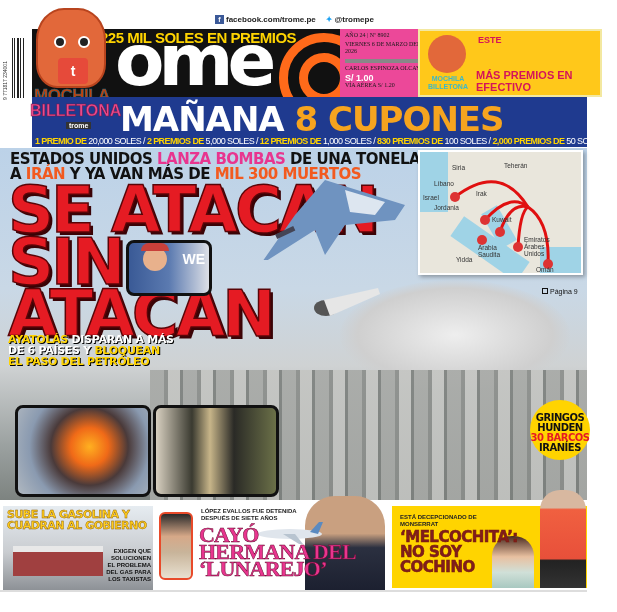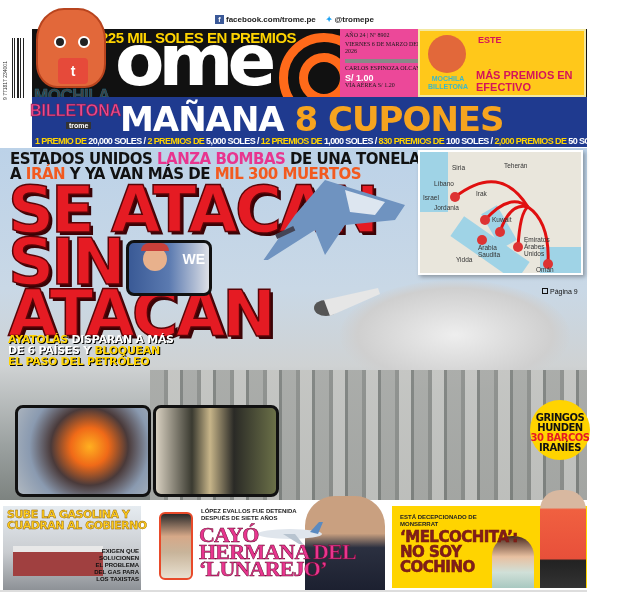--- a/index.html
+++ b/index.html
@@ -13,38 +13,38 @@
 .fb{display:inline-block;width:9px;height:9px;background:#3b5998;color:#fff;font-size:7px;text-align:center;line-height:9px;margin-right:2px}
 .tw{color:#1da1f2;margin-right:2px}
 
 .masthead{left:32px;top:29px;width:555px;height:68px;background:#111}
 .premios{left:100px;top:29px;width:250px;font-size:15px;font-weight:900;color:#ffd400;letter-spacing:-0.5px}
 .logo{left:115px;top:24px;font-size:72px;font-weight:900;color:#fff;letter-spacing:-6px;line-height:1;font-family:"DejaVu Sans",sans-serif}
 .ring{left:265px;top:25px;width:75px;height:72px;overflow:hidden}
 .ring div{position:absolute;border-radius:50%;border:9px solid #ff6a1a}
 .orangebox{left:340px;top:29px;width:98px;height:68px;background:#ec4899;padding:3px 5px;color:#1a1a1a;font-family:"Liberation Serif",serif;font-size:6px;line-height:7px}
 .orangebox .price{font-family:"Liberation Sans",sans-serif;color:#fff;font-weight:bold;font-size:9px}
-.promo{left:418px;top:29px;width:168px;height:68px;background:#ffc81a;border:2px solid #f3e8a0}
+.promo{left:418px;top:29px;width:184px;height:68px;background:#ffc81a;border:2px solid #f3e8a0}
 .promo .este{left:58px;top:4px;font-size:9px;font-weight:900;color:#d4145a}
 .promo .year{left:56px;top:10px;font-size:26px;font-weight:900;color:#2a2080;letter-spacing:-1px}
 .promo .mas{left:56px;top:38px;font-size:11px;font-weight:900;color:#d4145a;line-height:12px}
 .mini-mascot{left:8px;top:4px;width:38px;height:38px;border-radius:50%;background:#e2683a}
 .mini-label{left:4px;top:44px;font-size:7px;font-weight:900;color:#3cb8c8;line-height:8px;text-align:center;width:48px}
 
 .mascot{left:36px;top:8px;width:70px;height:80px;border-radius:40% 40% 30% 30%;background:#e2683a;border:2px solid #b8441e}
 .mascot .eye{position:absolute;top:26px;width:12px;height:12px;border-radius:50%;background:#222;border:2px solid #fff}
 .mascot .pocket{position:absolute;left:20px;top:48px;width:30px;height:26px;background:#e64a3a;border-radius:4px;color:#fff;font-weight:bold;font-size:14px;text-align:center;line-height:26px}
-.mochila{left:34px;top:86px;font-size:17px;font-weight:900;color:#404040;-webkit-text-stroke:0.5px #1b6f8c;letter-spacing:-0.5px}
+.mochila{left:34px;top:86px;font-size:17px;font-weight:900;color:#c2410c;-webkit-text-stroke:0.5px #1b6f8c;letter-spacing:-0.5px}
 .billetona{left:30px;top:102px;font-size:16px;font-weight:900;color:#e84a8c;-webkit-text-stroke:0.5px #7a1540}
 .trome-small{left:66px;top:122px;font-size:7px;font-weight:bold;color:#fff;background:#333;padding:0 3px}
 
 .blueband{left:32px;top:97px;width:555px;height:50px;background:#1f3a8f}
 .manana{left:120px;top:99px;font-size:34px;font-weight:900;color:#fff;letter-spacing:-1px;font-family:"DejaVu Sans",sans-serif}
 .manana span{color:#f6a41f}
-.prizes{left:35px;top:136px;font-size:9px;font-weight:bold;color:#fff;letter-spacing:-0.6px;white-space:nowrap;width:550px}
+.prizes{left:35px;top:136px;font-size:9px;font-weight:normal;color:#fff;letter-spacing:-0.6px;white-space:nowrap;width:550px}
 .prizes b{color:#ffd400}
 
 .main{left:0;top:148px;width:587px;height:352px;background:linear-gradient(#bcd2e8 0,#c9d8e6 40%,#cfd2d3 62%,#9aa09f 85%,#7d8380 100%)}
 .smoke{left:340px;top:280px;width:230px;height:110px;border-radius:50%;background:radial-gradient(#eeeeee,#cfcfcf 60%,transparent 72%)}
 .city{left:150px;top:370px;width:437px;height:130px;background:repeating-linear-gradient(90deg,#a7a9a6 0 14px,#8a8d8a 14px 18px,#c4c5c2 18px 30px,#7c807d 30px 33px);opacity:.9}
 .kicker{left:10px;top:152px;font-size:15px;font-weight:900;color:#111;line-height:15px;letter-spacing:-0.5px;font-family:"DejaVu Sans",sans-serif}
 .kicker .pink{color:#e8358f}
 .kicker .orange{color:#f25a1f}
 .headline{left:8px;font-size:64px;font-weight:900;color:#e51b23;letter-spacing:-3px;line-height:60px;font-family:"DejaVu Sans",sans-serif;-webkit-text-stroke:1.5px #5a0508;text-shadow:3px 3px 0 #3a0306}
 .trump{left:126px;top:240px;width:86px;height:56px;background:linear-gradient(90deg,#3a5a96 0,#5b7ab0 50%,#dcdfe6 100%);border:3px solid #111;border-radius:8px}
@@ -59,21 +59,21 @@
 .map svg{position:absolute;left:0;top:0}
 .pagina{left:542px;top:288px;font-size:7px;color:#111}
 .pagina::before{content:"";display:inline-block;width:4px;height:4px;border:1px solid #111;margin-right:2px}
 .sub{left:8px;top:334px;font-size:11px;font-weight:900;line-height:11px;color:#fff;letter-spacing:-0.3px;text-shadow:1px 1px 0 #000;font-family:"DejaVu Sans",sans-serif}
 .sub .y{color:#ffd400}
 .photo1{left:15px;top:405px;width:136px;height:92px;border:3px solid #111;border-radius:8px;background:radial-gradient(circle at 55% 45%,#ffb020 0,#f06a18 22%,#4a3a3a 45%,#8a9ab0 70%,#b0b8c0 100%)}
 .photo2{left:153px;top:405px;width:126px;height:92px;border:3px solid #111;border-radius:8px;background:linear-gradient(90deg,#d8d0c0 0,#3a3a30 30%,#c7b589 45%,#2a2a26 65%,#6b7048 100%)}
 .circle{left:530px;top:400px;width:60px;height:60px;border-radius:50%;background:#ffd400;text-align:center;font-size:10px;font-weight:900;line-height:10px;padding-top:13px;color:#111;font-family:"DejaVu Sans",sans-serif;letter-spacing:-0.5px}
 .circle .r{color:#e51b23}
 
-.bot1{left:3px;top:506px;width:138px;height:84px;background:linear-gradient(#e6ecf1 0,#c9ccd0 55%,#8d9196 100%)}
+.bot1{left:3px;top:506px;width:150px;height:84px;background:linear-gradient(#e6ecf1 0,#c9ccd0 55%,#8d9196 100%)}
 .bot1 .t{position:absolute;left:4px;top:3px;font-size:11px;font-weight:900;color:#ffcc1a;line-height:11px;-webkit-text-stroke:0.4px #8a5a00;font-family:"DejaVu Sans",sans-serif;letter-spacing:-0.5px}
 .bot1 .s{position:absolute;right:2px;top:42px;font-size:6px;color:#111;font-weight:bold;text-align:right;line-height:7px;text-transform:uppercase}
 .station{position:absolute;left:10px;top:40px;width:90px;height:30px;background:#a04040;border-top:6px solid #e8e8e8}
 .bot2{left:155px;top:506px;width:230px;height:84px;background:#fff}
 .bot2 .pic{position:absolute;left:4px;top:6px;width:34px;height:68px;border:2px solid #e84a2a;border-radius:6px;background:linear-gradient(#2a2a2a 0,#d6a888 35%,#c8b49a 60%,#e8e0d0 100%)}
 .bot2 .k{position:absolute;left:46px;top:2px;font-size:6px;font-weight:bold;color:#222;line-height:7px;text-transform:uppercase}
 .bot2 .h{position:absolute;left:44px;top:20px;font-size:22px;font-weight:900;color:#e8358f;line-height:17px;letter-spacing:-0.8px;-webkit-text-stroke:0.5px #6a0a30;font-family:Liberation Serif, serif}
 .plane{position:absolute;left:100px;top:16px;width:70px;height:22px}
 .woman{position:absolute;left:150px;top:-10px;width:80px;height:94px;background:linear-gradient(#c9a080 0,#c9a080 40%,#2b3040 55%,#1c2030 100%);border-radius:30px 30px 0 0}
 .bot3{left:392px;top:506px;width:195px;height:82px;background:#ffd400}

